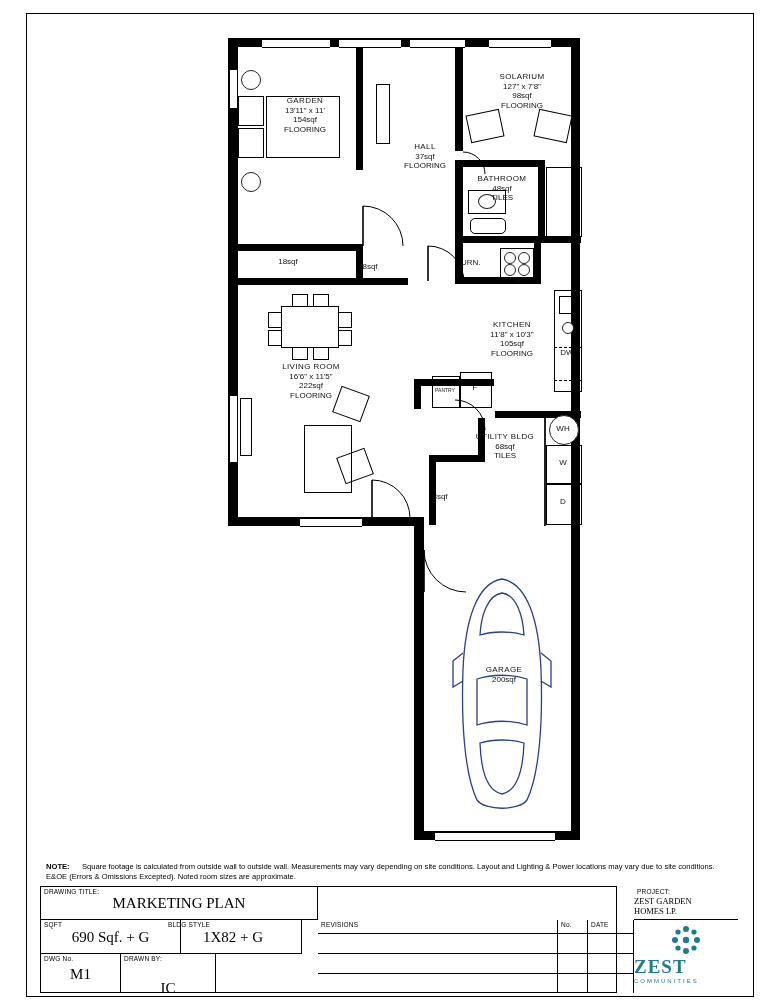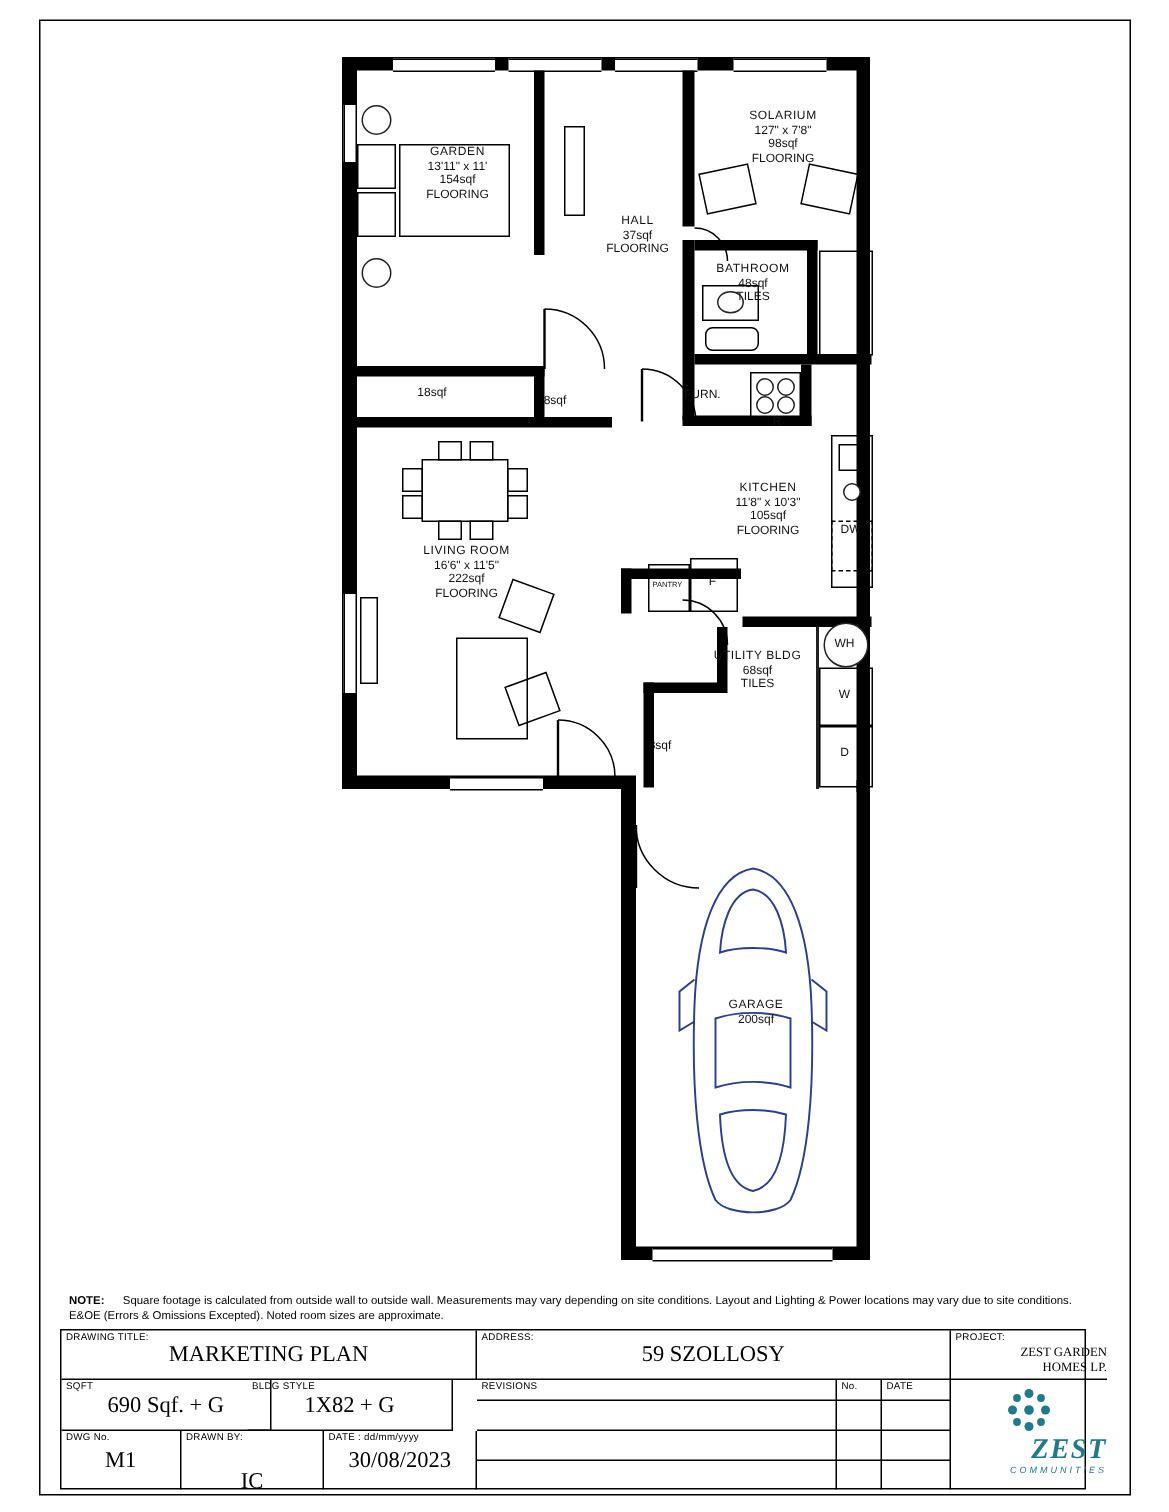--- a/index.html
+++ b/index.html
@@ -8,26 +8,26 @@
   .frame{position:absolute;left:26px;top:13px;width:726px;height:982px;border:1px solid #000;}
   .plan{position:absolute;}
   .wall{position:absolute;background:#000;}
   .room-label{position:absolute;text-align:center;font-size:8px;line-height:9.5px;color:#111;white-space:nowrap;}
   .room-label .nm{letter-spacing:.4px;}
   .tiny{font-size:7px;line-height:8.5px;}
   .thin{position:absolute;border:1px solid #000;}
   .fixr{position:absolute;border:1px solid #222;background:#fff;border-radius:50%;}
   .note{position:absolute;left:46px;top:862px;width:684px;font-size:7.6px;line-height:10px;color:#000;}
   
-  .tb{position:absolute;left:40px;top:886px;width:684px;height:107px;border:1px solid #000;box-sizing:border-box;}
+  .tb{position:absolute;left:40px;top:886px;width:577px;height:107px;border:1px solid #000;box-sizing:border-box;}
   .tbcell{position:absolute;box-sizing:border-box;border-right:1px solid #000;border-bottom:1px solid #000;}
   .cap{font-size:6.5px;color:#000;padding:1px 3px;letter-spacing:.2px;}
   .val{font-family:"Liberation Serif", serif;font-size:15px;text-align:center;}
-  .valsm{font-family:"Liberation Serif", serif;font-size:12px;text-align:right;}
-  .zestwrap{position:absolute;text-align:right;font-style:italic;}
+  .valsm{font-family:"Liberation Serif", serif;font-size:12px;text-align:left;}
+  .zestwrap{position:absolute;text-align:left;}
   .zesttext{font-family:"Liberation Serif", serif;font-weight:bold;font-size:19px;color:#1f7a8c;letter-spacing:1px;}
   .zestsub{font-size:6px;color:#1f7a8c;letter-spacing:2px;}
   svg{display:block;}
 </style>
 </head>
 <body>
 
 <div id="page">
 
   <div class="frame"></div>
@@ -225,24 +225,20 @@
     <span style="display:inline-block;width:8px;"></span>
     <span>Square footage is calculated from outside wall to outside wall. Measurements may vary depending on site conditions. Layout and Lighting &amp; Power locations may vary due to site conditions. E&amp;OE (Errors &amp; Omissions Excepted). Noted room sizes are approximate.</span>
   </div>
 
   <div class="tb">
 
     <div class="tbcell" style="left:0;top:0;width:277px;height:33px;">
       <div class="cap">DRAWING TITLE:</div>
       <div class="val" style="margin-top:-1px;">MARKETING PLAN</div>
     </div>
-    <div class="tbcell" style="left:277px;top:0;width:316px;height:33px;">
-      <div class="cap">ADDRESS:</div>
-      <div class="val" style="margin-top:-1px;">59 SZOLLOSY</div>
-    </div>
     <div class="tbcell" style="left:593px;top:0;width:104px;height:33px;border-right:none;">
       <div class="cap">PROJECT:</div>
       <div class="valsm" style="font-size:8.5px;line-height:10px;">ZEST GARDEN</div>
       <div class="valsm" style="font-size:8.5px;line-height:10px;">HOMES LP.</div>
     </div>
 
     <div class="tbcell" style="left:0;top:33px;width:140px;height:34px;">
       <div class="cap">SQFT</div>
       <div class="val">690 Sqf. + G</div>
     </div>
@@ -272,24 +268,20 @@
     <div class="tbcell" style="left:517px;top:87px;width:30px;height:19px;border-bottom:none;"></div>
     <div class="tbcell" style="left:547px;top:87px;width:46px;height:19px;border-bottom:none;"></div>
 
     <div class="tbcell" style="left:0;top:67px;width:80px;height:39px;border-bottom:none;">
       <div class="cap">DWG No.</div>
       <div class="val" style="margin-top:3px;">M1</div>
     </div>
     <div class="tbcell" style="left:80px;top:67px;width:95px;height:39px;border-bottom:none;">
       <div class="cap">DRAWN BY:</div>
       <div class="val" style="margin-top:17px;">IC</div>
-    </div>
-    <div class="tbcell" style="left:175px;top:67px;width:102px;height:39px;border-bottom:none;">
-      <div class="cap">DATE : dd/mm/yyyy</div>
-      <div class="val" style="margin-top:3px;">30/08/2023</div>
     </div>
 
     <div class="tbcell" style="left:593px;top:33px;width:104px;height:73px;border-right:none;border-bottom:none;">
       <div class="zestwrap" style="left:0;top:4px;width:104px;">
         <svg style="margin:0 auto;" width="34" height="32" viewBox="0 0 34 32">
           <g fill="#1f7a8c">
             <circle cx="17" cy="16" r="3.2"></circle>
             <circle cx="17" cy="5" r="3"></circle>
             <circle cx="17" cy="27" r="3"></circle>
             <circle cx="6" cy="16" r="3"></circle>

